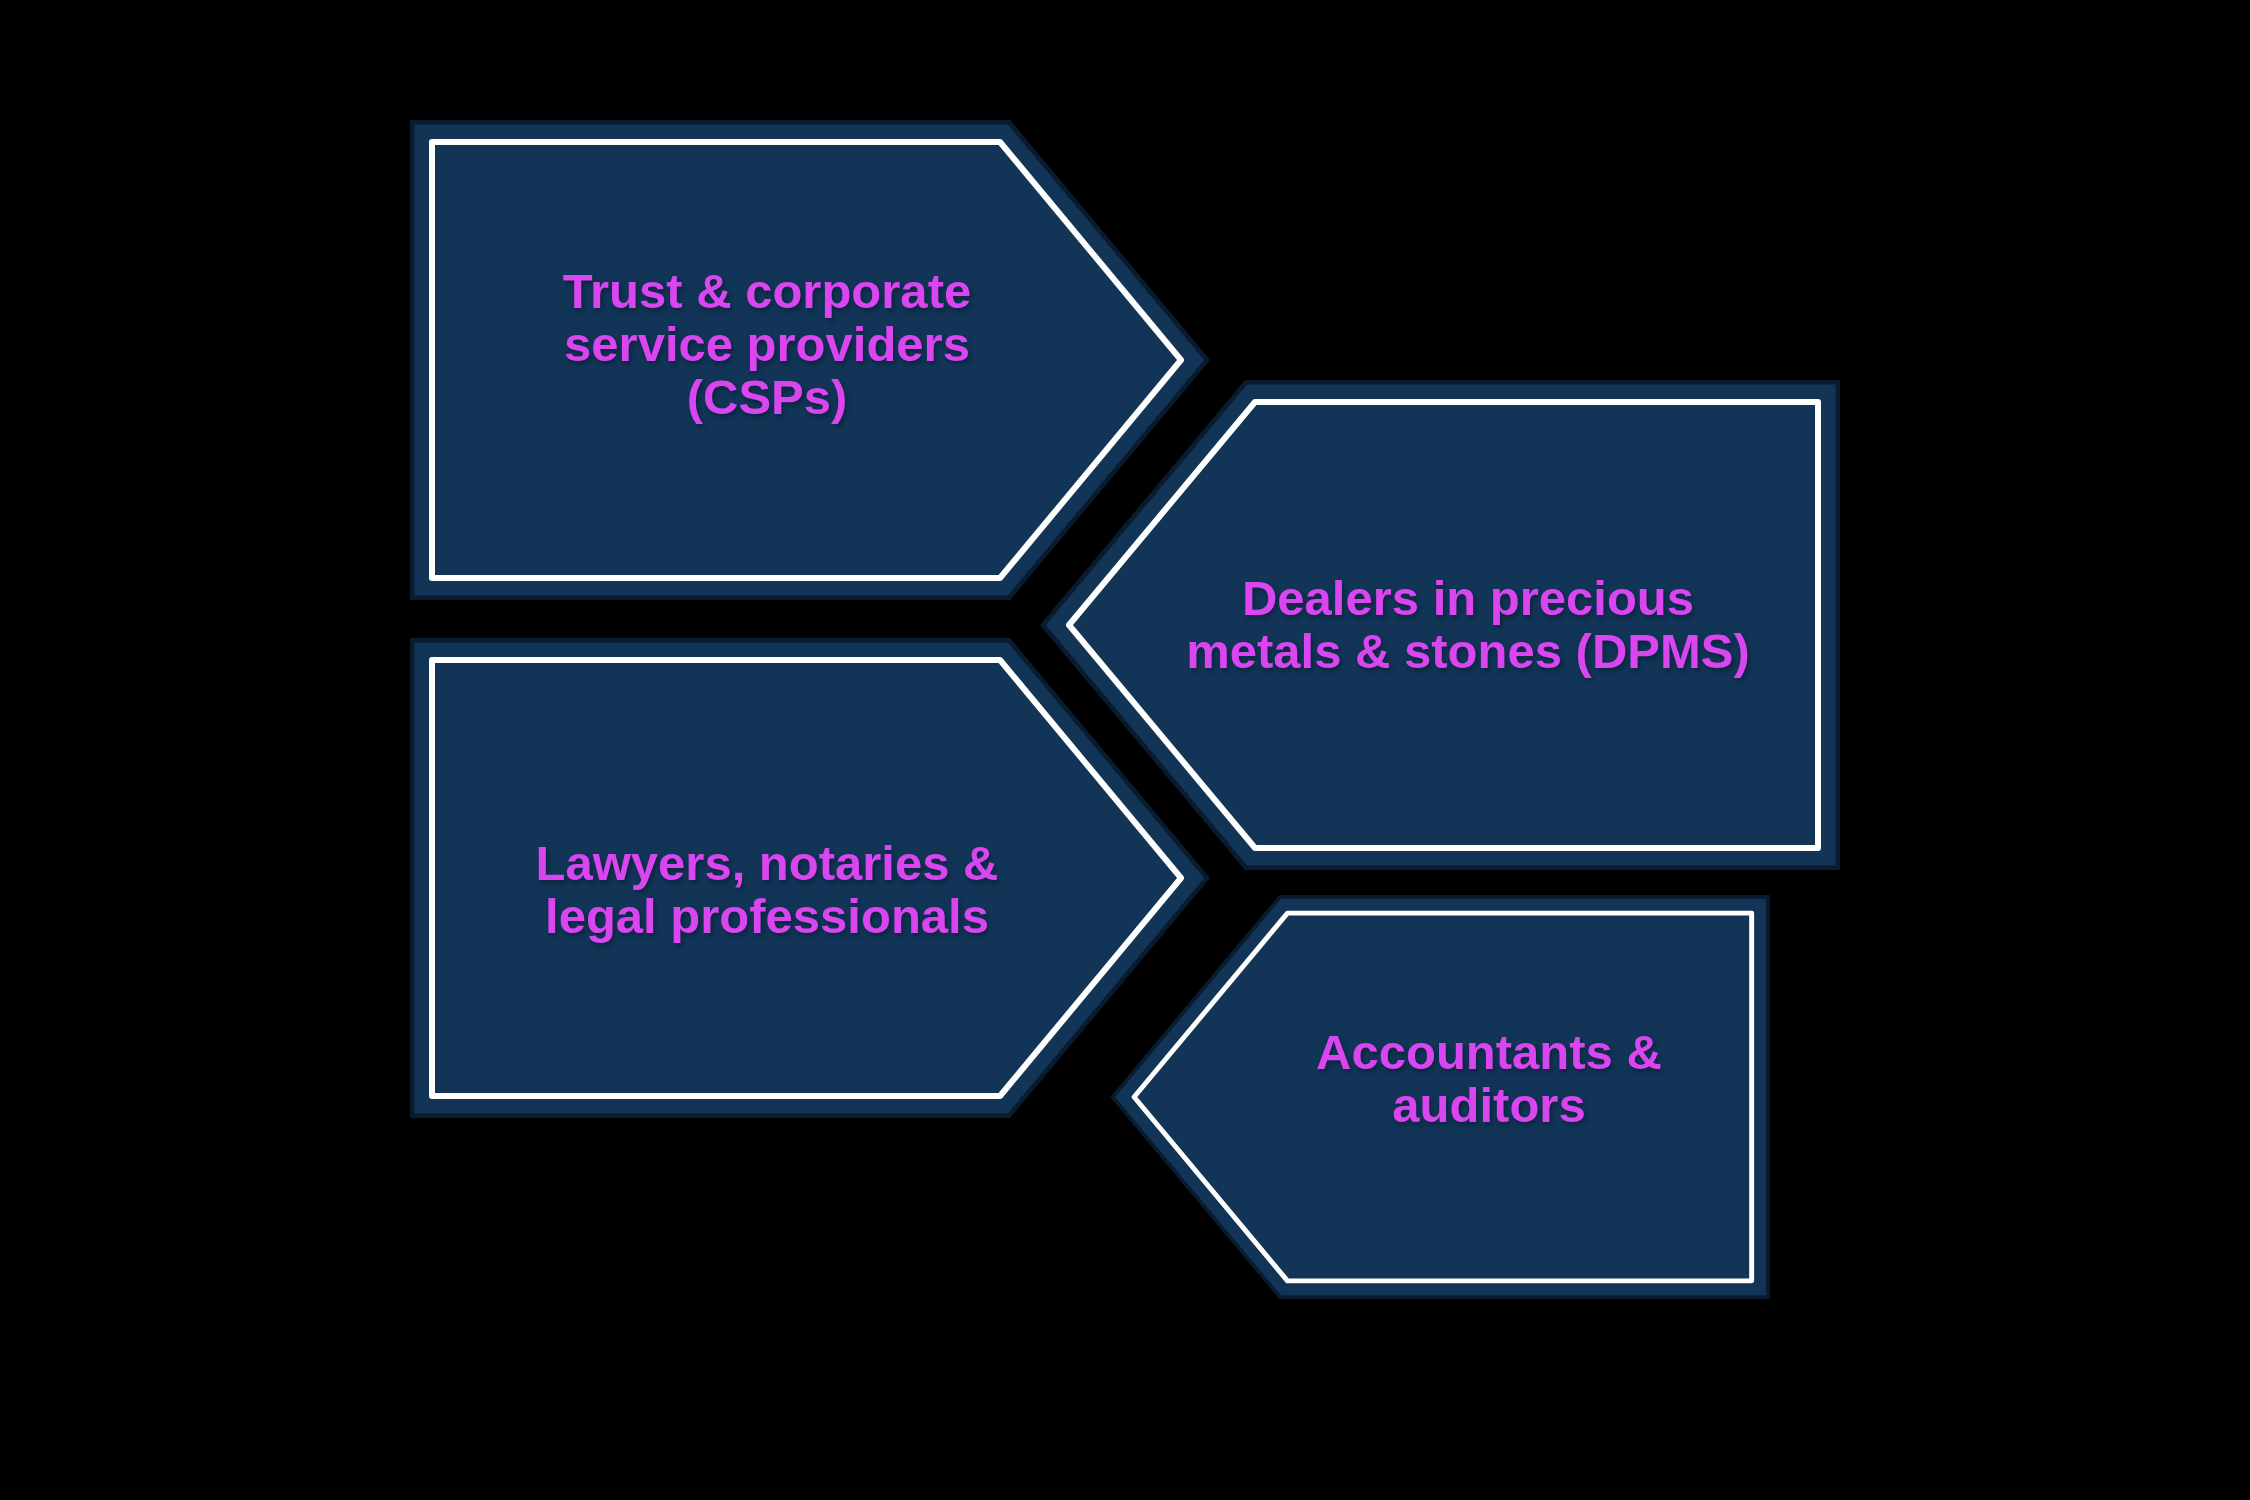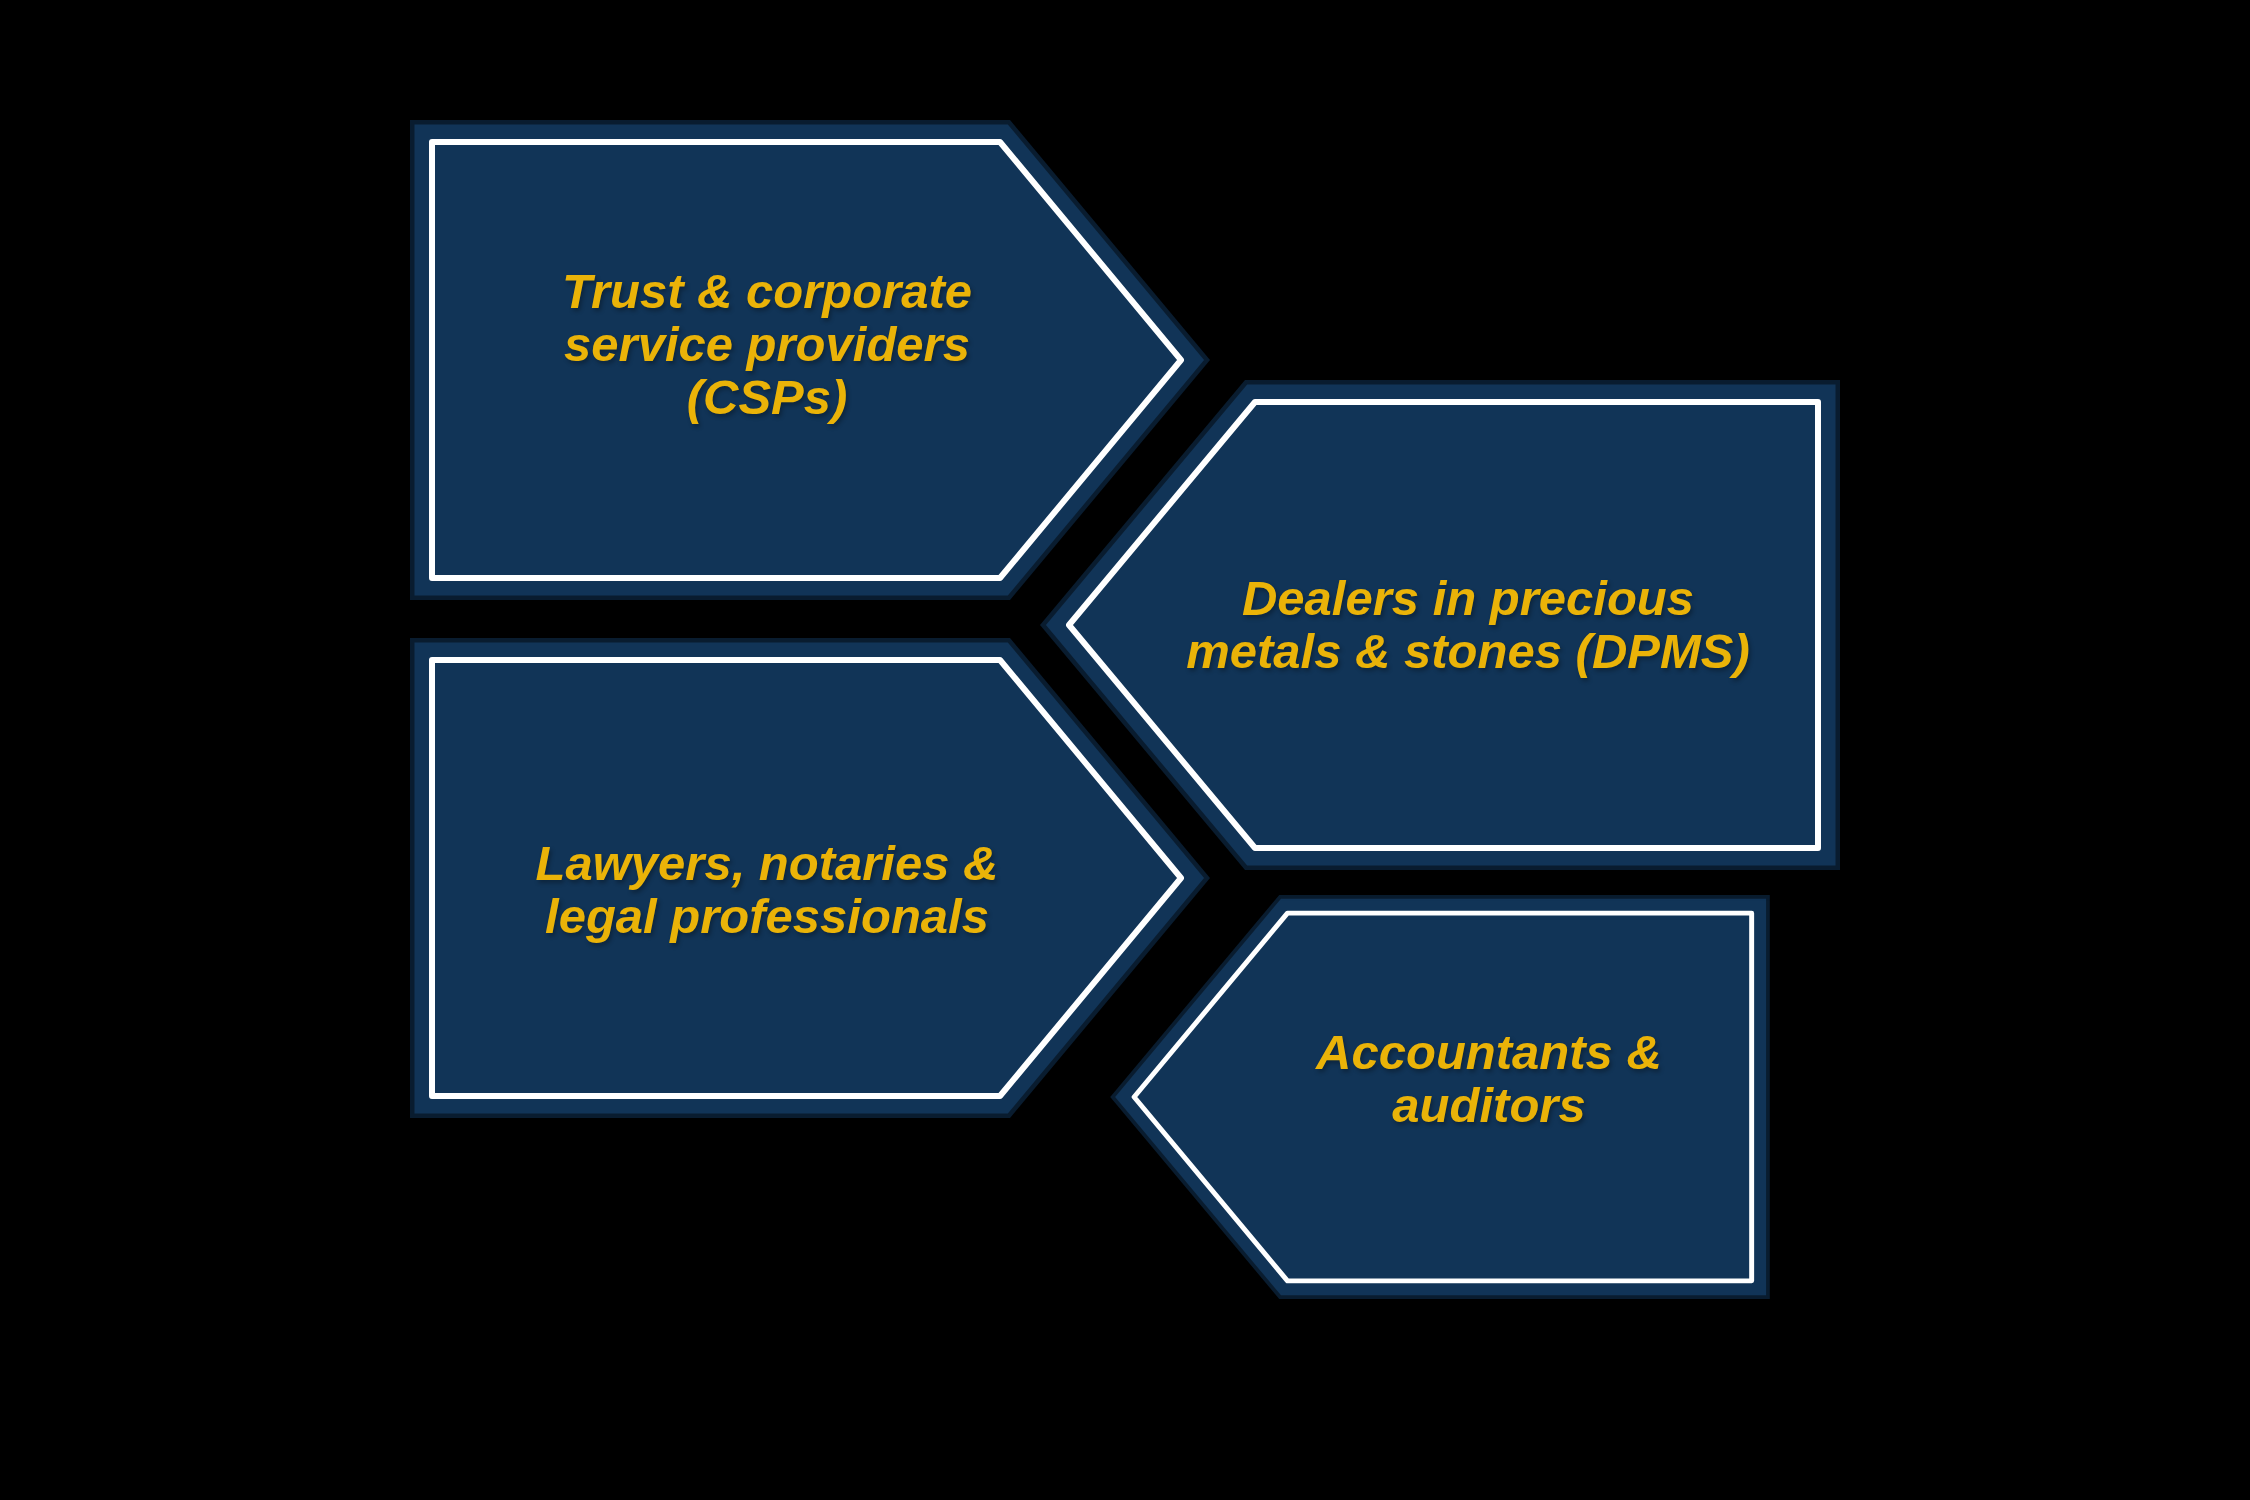--- a/index.html
+++ b/index.html
@@ -40,23 +40,22 @@
     position: absolute;
     left: 0; top: 0; right: 0; bottom: 0;
     display: flex;
     align-items: center;
     justify-content: center;
     text-align: center;
     white-space: pre-line;
     font-weight: 700;
     font-size: 49px;
     line-height: 53px;
-    color: #eab308;
+    color: #d946ef;
     text-shadow: 2px 3px 4px rgba(0,0,0,0.30);
-    font-style: italic;
   }
   
   .z4 { z-index: 4; }
   .z3 { z-index: 3; }
   .z2 { z-index: 2; }
   .z1 { z-index: 1; }
   
   .pad-csps        { padding: 0 86px 32px 0; }
   .pad-dpms        { padding: 0 0 0 56px; }
   .pad-lawyers     { padding: 24px 86px 0 0; }

